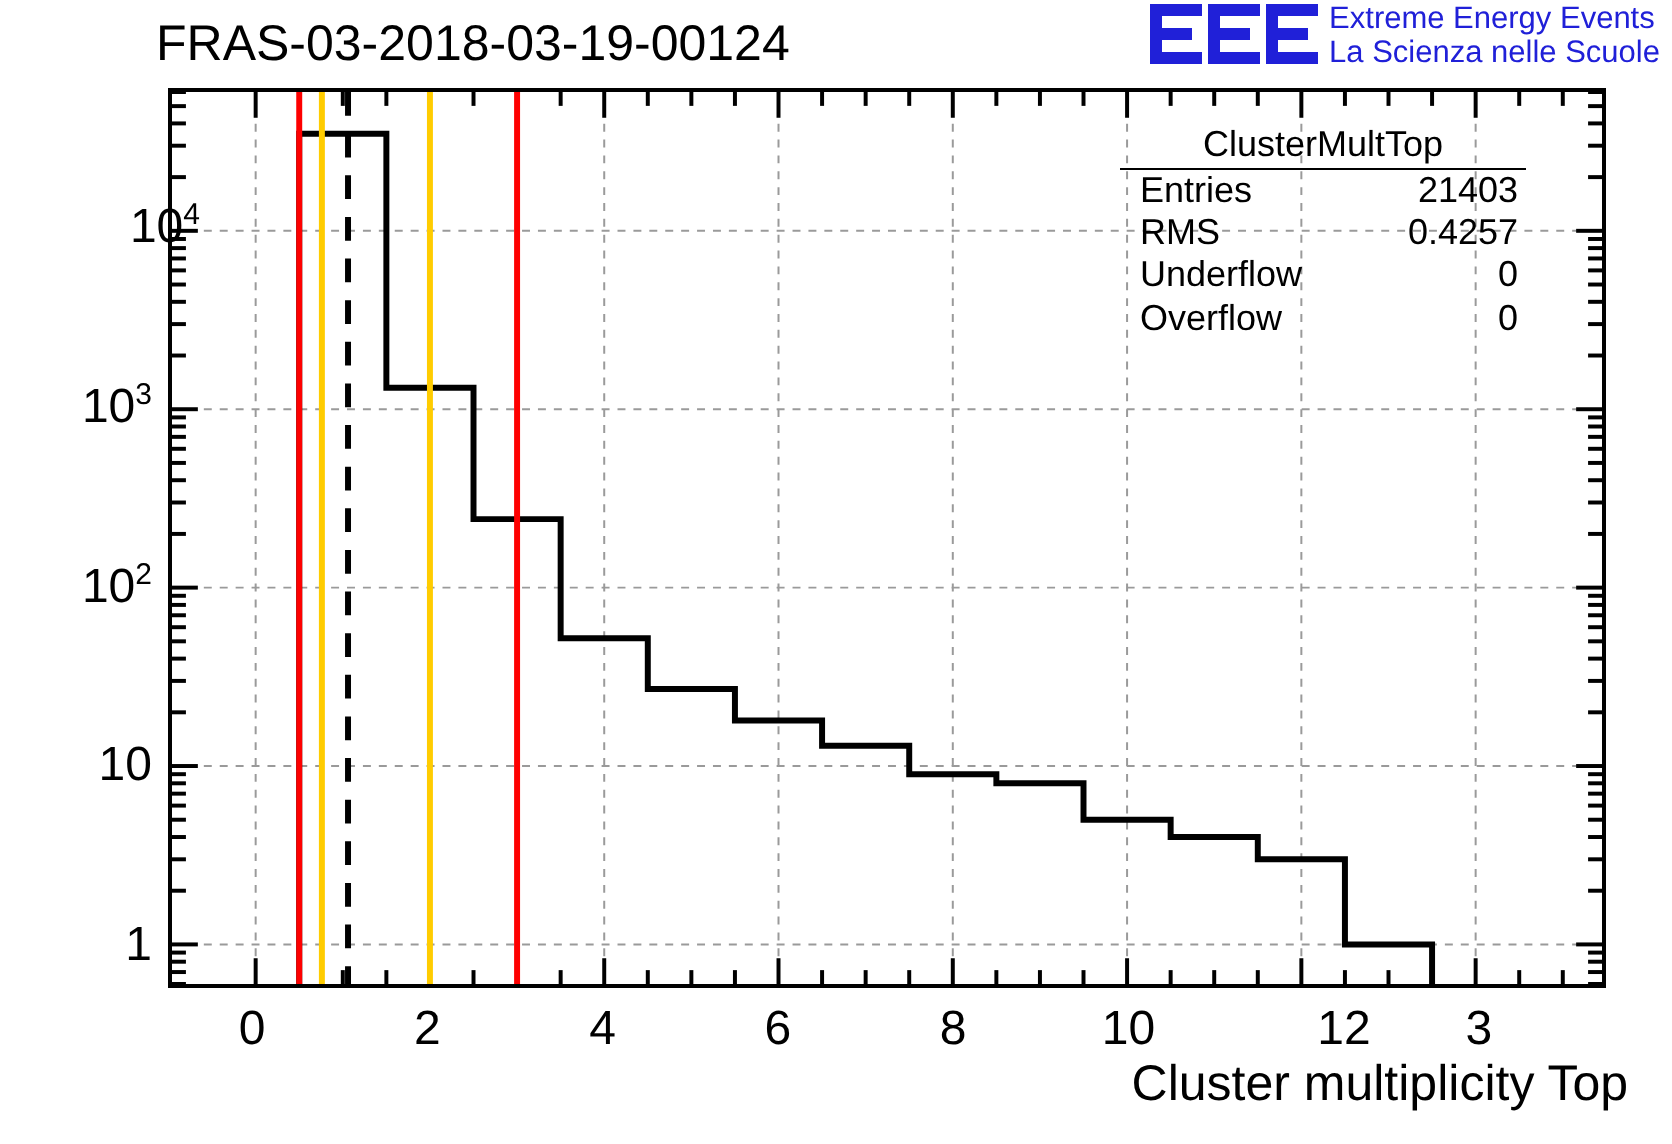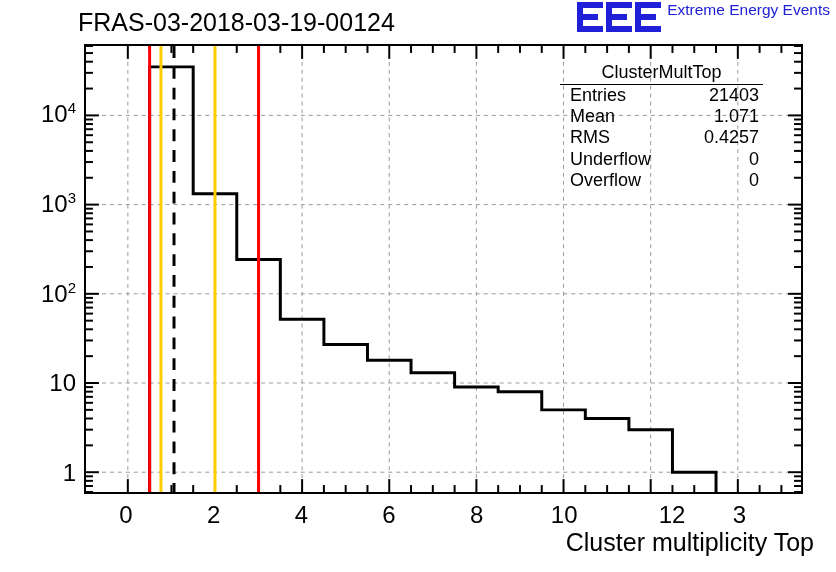--- a/index.html
+++ b/index.html
@@ -86,20 +86,21 @@
         </div>
       <div class="eee-letter">
           <i></i>
           <span class="b1"></span>
           <span class="b2"></span>
           <span class="b3"></span>
         </div>
     </div>
     <div id="logo-text">
       <div>Extreme Energy Events</div>
+      <div>La Scienza nelle Scuole</div>
     </div>
   </div>
 
   <div id="frame">
     <svg id="plot" viewBox="0 0 719 450" preserveAspectRatio="none">
         <g>
           <line x1="0" y1="430.03361253452795" x2="719" y2="430.03361253452795" stroke="#9a9a9a" stroke-width="1" stroke-dasharray="4 4"></line>
           <line x1="0" y1="340.03361253452795" x2="719" y2="340.03361253452795" stroke="#9a9a9a" stroke-width="1" stroke-dasharray="4 4"></line>
           <line x1="0" y1="250.03361253452795" x2="719" y2="250.03361253452795" stroke="#9a9a9a" stroke-width="1" stroke-dasharray="4 4"></line>
           <line x1="0" y1="160.03361253452795" x2="719" y2="160.03361253452795" stroke="#9a9a9a" stroke-width="1" stroke-dasharray="4 4"></line>
@@ -278,45 +279,41 @@
           <line x1="173.50639853747714" y1="0" x2="173.50639853747714" y2="450" stroke="#fe0000" stroke-width="3"></line>
         </g>
       </svg>
   </div>
 
   <div id="ticklabels">
       <div class="ylab" style="right: 760px; top: 459.034px;">1</div>
       <div class="ylab" style="right: 760px; top: 369.034px;">10</div>
       <div class="ylab" style="right: 760px; top: 279.034px;">10<sup>2</sup></div>
       <div class="ylab" style="right: 760px; top: 189.034px;">10<sup>3</sup></div>
-      <div class="ylab" style="right: 760px; top: 99.0336px;">10<sup>4</sup></div>
+      <div class="ylab" style="right: 736px; top: 99.0336px;">10<sup>4</sup></div>
       <div class="xlab" style="left: 106.062px; top: 501px;">0</div>
       <div class="xlab" style="left: 193.692px; top: 501px;">2</div>
       <div class="xlab" style="left: 281.321px; top: 501px;">4</div>
       <div class="xlab" style="left: 368.951px; top: 501px;">6</div>
       <div class="xlab" style="left: 456.58px; top: 501px;">8</div>
       <div class="xlab" style="left: 544.21px; top: 501px;">10</div>
       <div class="xlab" style="left: 652px; top: 501px;">12</div>
       <div class="xlab" style="left: 719.469px; top: 501px;">3</div>
     </div>
 
   <div id="xtitle">Cluster multiplicity Top</div>
 
   <div id="stats">
     <div class="st-title">ClusterMultTop</div>
     <div id="stats-rows">
         <div class="st-row">
           <span>Entries</span>
           <span>21403</span>
         </div>
         <div class="st-row">
-          <span>Mean</span>
-          <span>1.071</span>
-        </div>
-        <div class="st-row">
           <span>RMS</span>
           <span>0.4257</span>
         </div>
         <div class="st-row">
           <span>Underflow</span>
           <span>0</span>
         </div>
         <div class="st-row">
           <span>Overflow</span>
           <span>0</span>

